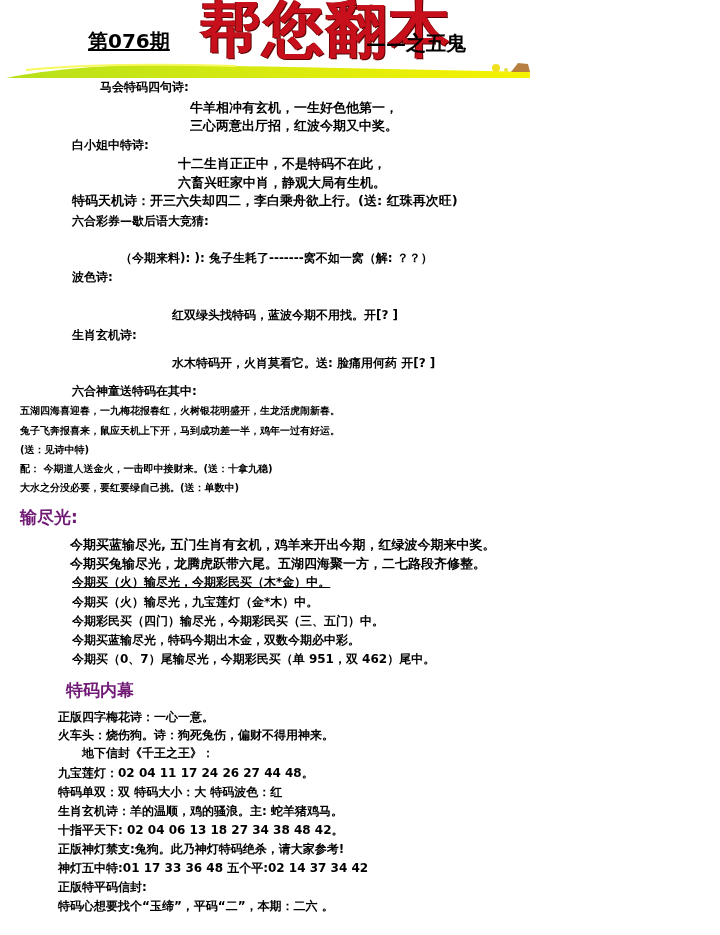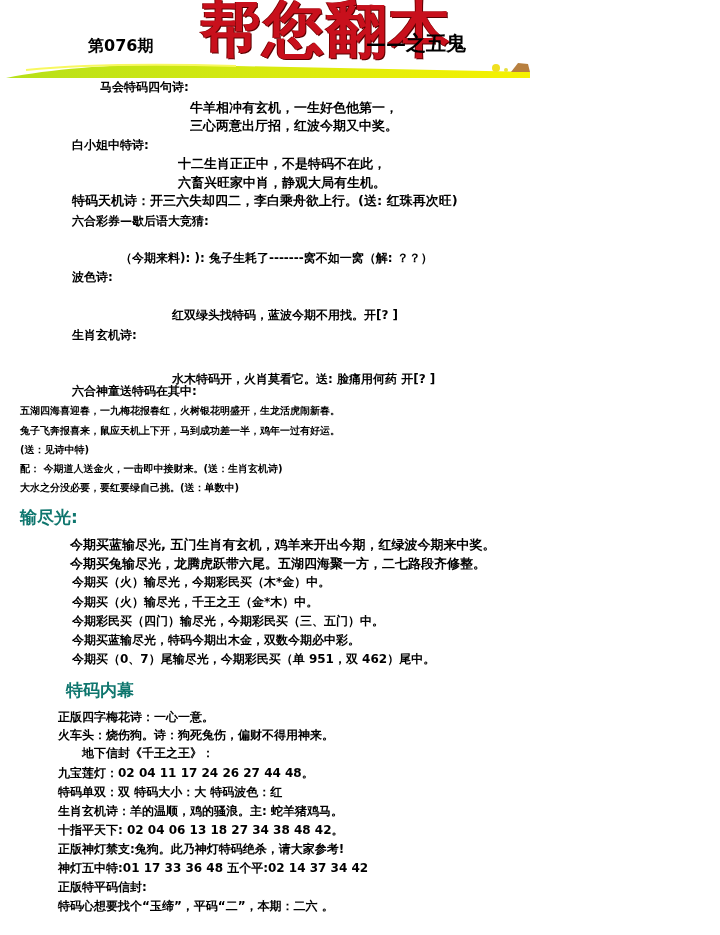--- a/index.html
+++ b/index.html
@@ -7,31 +7,31 @@
     width: 720px; height: 935px; background: #ffffff; position: relative; overflow: hidden;
     font-family: "DejaVu Sans", "Liberation Sans", sans-serif; color: #000;
   }
   .abs { position: absolute; white-space: nowrap; }
   .b { font-weight: bold; }
   .t13 { font-size: 13px; line-height: 16px; }
   .t14 { font-size: 10px; line-height: 18px; }
   .t12 { font-size: 12px; line-height: 15px; }
 
   
-  .issue { left: 88px; top: 36px; font-size: 16px; font-weight: bold; }
+  .issue { left: 88px; top: 28px; font-size: 20px; font-weight: bold; text-decoration: underline; }
   .title-main {
     left: 200px; top: 0px; font-size: 61px; line-height: 58px; color: #c8101c;
     font-family: "DejaVu Serif", serif; font-weight: bold; letter-spacing: 2px;
     text-shadow: 1px 1px 0 #5a0000, -1px 0 0 #7a0000;
   }
   .title-sub { left: 366px; top: 30px; font-size: 20px; font-weight: bold; font-family: "DejaVu Serif", serif; }
   .banner {
     position: absolute; left: 6px; top: 60px; width: 524px; height: 18px;
   }
-  .section-h { font-size: 17px; line-height: 22px; font-weight: bold; color: #0f766e; }
+  .section-h { font-size: 17px; line-height: 22px; font-weight: bold; color: #701a75; }
 </style>
 </head>
 <body>
 
 <div class="abs issue">第076期</div>
 <div class="abs title-main">帮您翻本</div>
 <div class="abs title-sub">——之五鬼</div>
 
 <svg class="banner" viewBox="0 0 524 18" preserveAspectRatio="none">
   <defs>
@@ -58,34 +58,34 @@
 
 <div class="abs b t13" style="left:72px;top:193px;">特码天机诗：开三六失却四二，李白乘舟欲上行。(送: 红珠再次旺)</div>
 
 <div class="abs b t12" style="left:72px;top:214px;">六合彩券—歇后语大竞猜:</div>
 <div class="abs b t12" style="left:120px;top:251px;">（今期来料): ): 兔子生耗了-------窝不如一窝（解: ？？）</div>
 
 <div class="abs b t12" style="left:72px;top:270px;">波色诗:</div>
 <div class="abs b t12" style="left:172px;top:308px;">红双绿头找特码，蓝波今期不用找。开[? ]</div>
 
 <div class="abs b t12" style="left:72px;top:328px;">生肖玄机诗:</div>
-<div class="abs b t12" style="left:172px;top:372px;text-align:right;">水木特码开，火肖莫看它。送:  脸痛用何药     开[? ]</div>
+<div class="abs b t12" style="left:172px;top:356px;text-align:right;">水木特码开，火肖莫看它。送:  脸痛用何药     开[? ]</div>
 
 <div class="abs b t12" style="left:72px;top:384px;">六合神童送特码在其中:</div>
 <div class="abs b t14" style="left:20px;top:402px;">五湖四海喜迎春，一九梅花报春红，火树银花明盛开，生龙活虎闹新春。</div>
 <div class="abs b t14" style="left:20px;top:422px;">兔子飞奔报喜来，鼠应天机上下开，马到成功差一半，鸡年一过有好运。</div>
 <div class="abs b t14" style="left:20px;top:441px;">(送：见诗中特)</div>
-<div class="abs b t14" style="left:20px;top:460px;">配： 今期道人送金火，一击即中接财来。(送：生肖玄机诗)</div>
+<div class="abs b t14" style="left:20px;top:460px;">配： 今期道人送金火，一击即中接财来。(送：十拿九稳)</div>
 <div class="abs b t14" style="left:20px;top:479px;text-align:center;">大水之分没必要，要红要绿自己挑。(送：单数中)</div>
 
 <div class="abs section-h" style="left:20px;top:506px;">输尽光:</div>
 <div class="abs b t13" style="left:70px;top:537px;">今期买蓝输尽光, 五门生肖有玄机，鸡羊来开出今期，红绿波今期来中奖。</div>
 <div class="abs b t13" style="left:70px;top:556px;">今期买兔输尽光，龙腾虎跃带六尾。五湖四海聚一方，二七路段齐修整。</div>
-<div class="abs b t12" style="left:72px;top:575px;">今期买（火）输尽光，今期彩民买（木*金）中。</div>
-<div class="abs b t12" style="left:72px;top:595px;">今期买（火）输尽光，千王之王（金*木）中。</div>
+<div class="abs b t12" style="left:72px;top:575px;text-decoration:underline;">今期买（火）输尽光，今期彩民买（木*金）中。</div>
+<div class="abs b t12" style="left:72px;top:595px;">今期买（火）输尽光，九宝莲灯（金*木）中。</div>
 <div class="abs b t12" style="left:72px;top:614px;">今期彩民买（四门）输尽光，今期彩民买（三、五门）中。</div>
 <div class="abs b t12" style="left:72px;top:633px;">今期买蓝输尽光，特码今期出木金，双数今期必中彩。</div>
 <div class="abs b t12" style="left:72px;top:652px;">今期买（0、7）尾输尽光，今期彩民买（单 951，双 462）尾中。</div>
 
 <div class="abs section-h" style="left:20px;top:679px;padding-left:46px;">特码内幕</div>
 <div class="abs b t12" style="left:58px;top:710px;">正版四字梅花诗：一心一意。</div>
 <div class="abs b t12" style="left:58px;top:728px;">火车头：烧伤狗。诗：狗死兔伤，偏财不得用神来。</div>
 <div class="abs b t12" style="left:82px;top:746px;">地下信封《千王之王》：</div>
 <div class="abs b t12" style="left:58px;top:766px;">九宝莲灯：02    04   11    17 24 26 27 44 48。</div>
 <div class="abs b t12" style="left:58px;top:785px;">特码单双：双  特码大小：大 特码波色：红</div>

